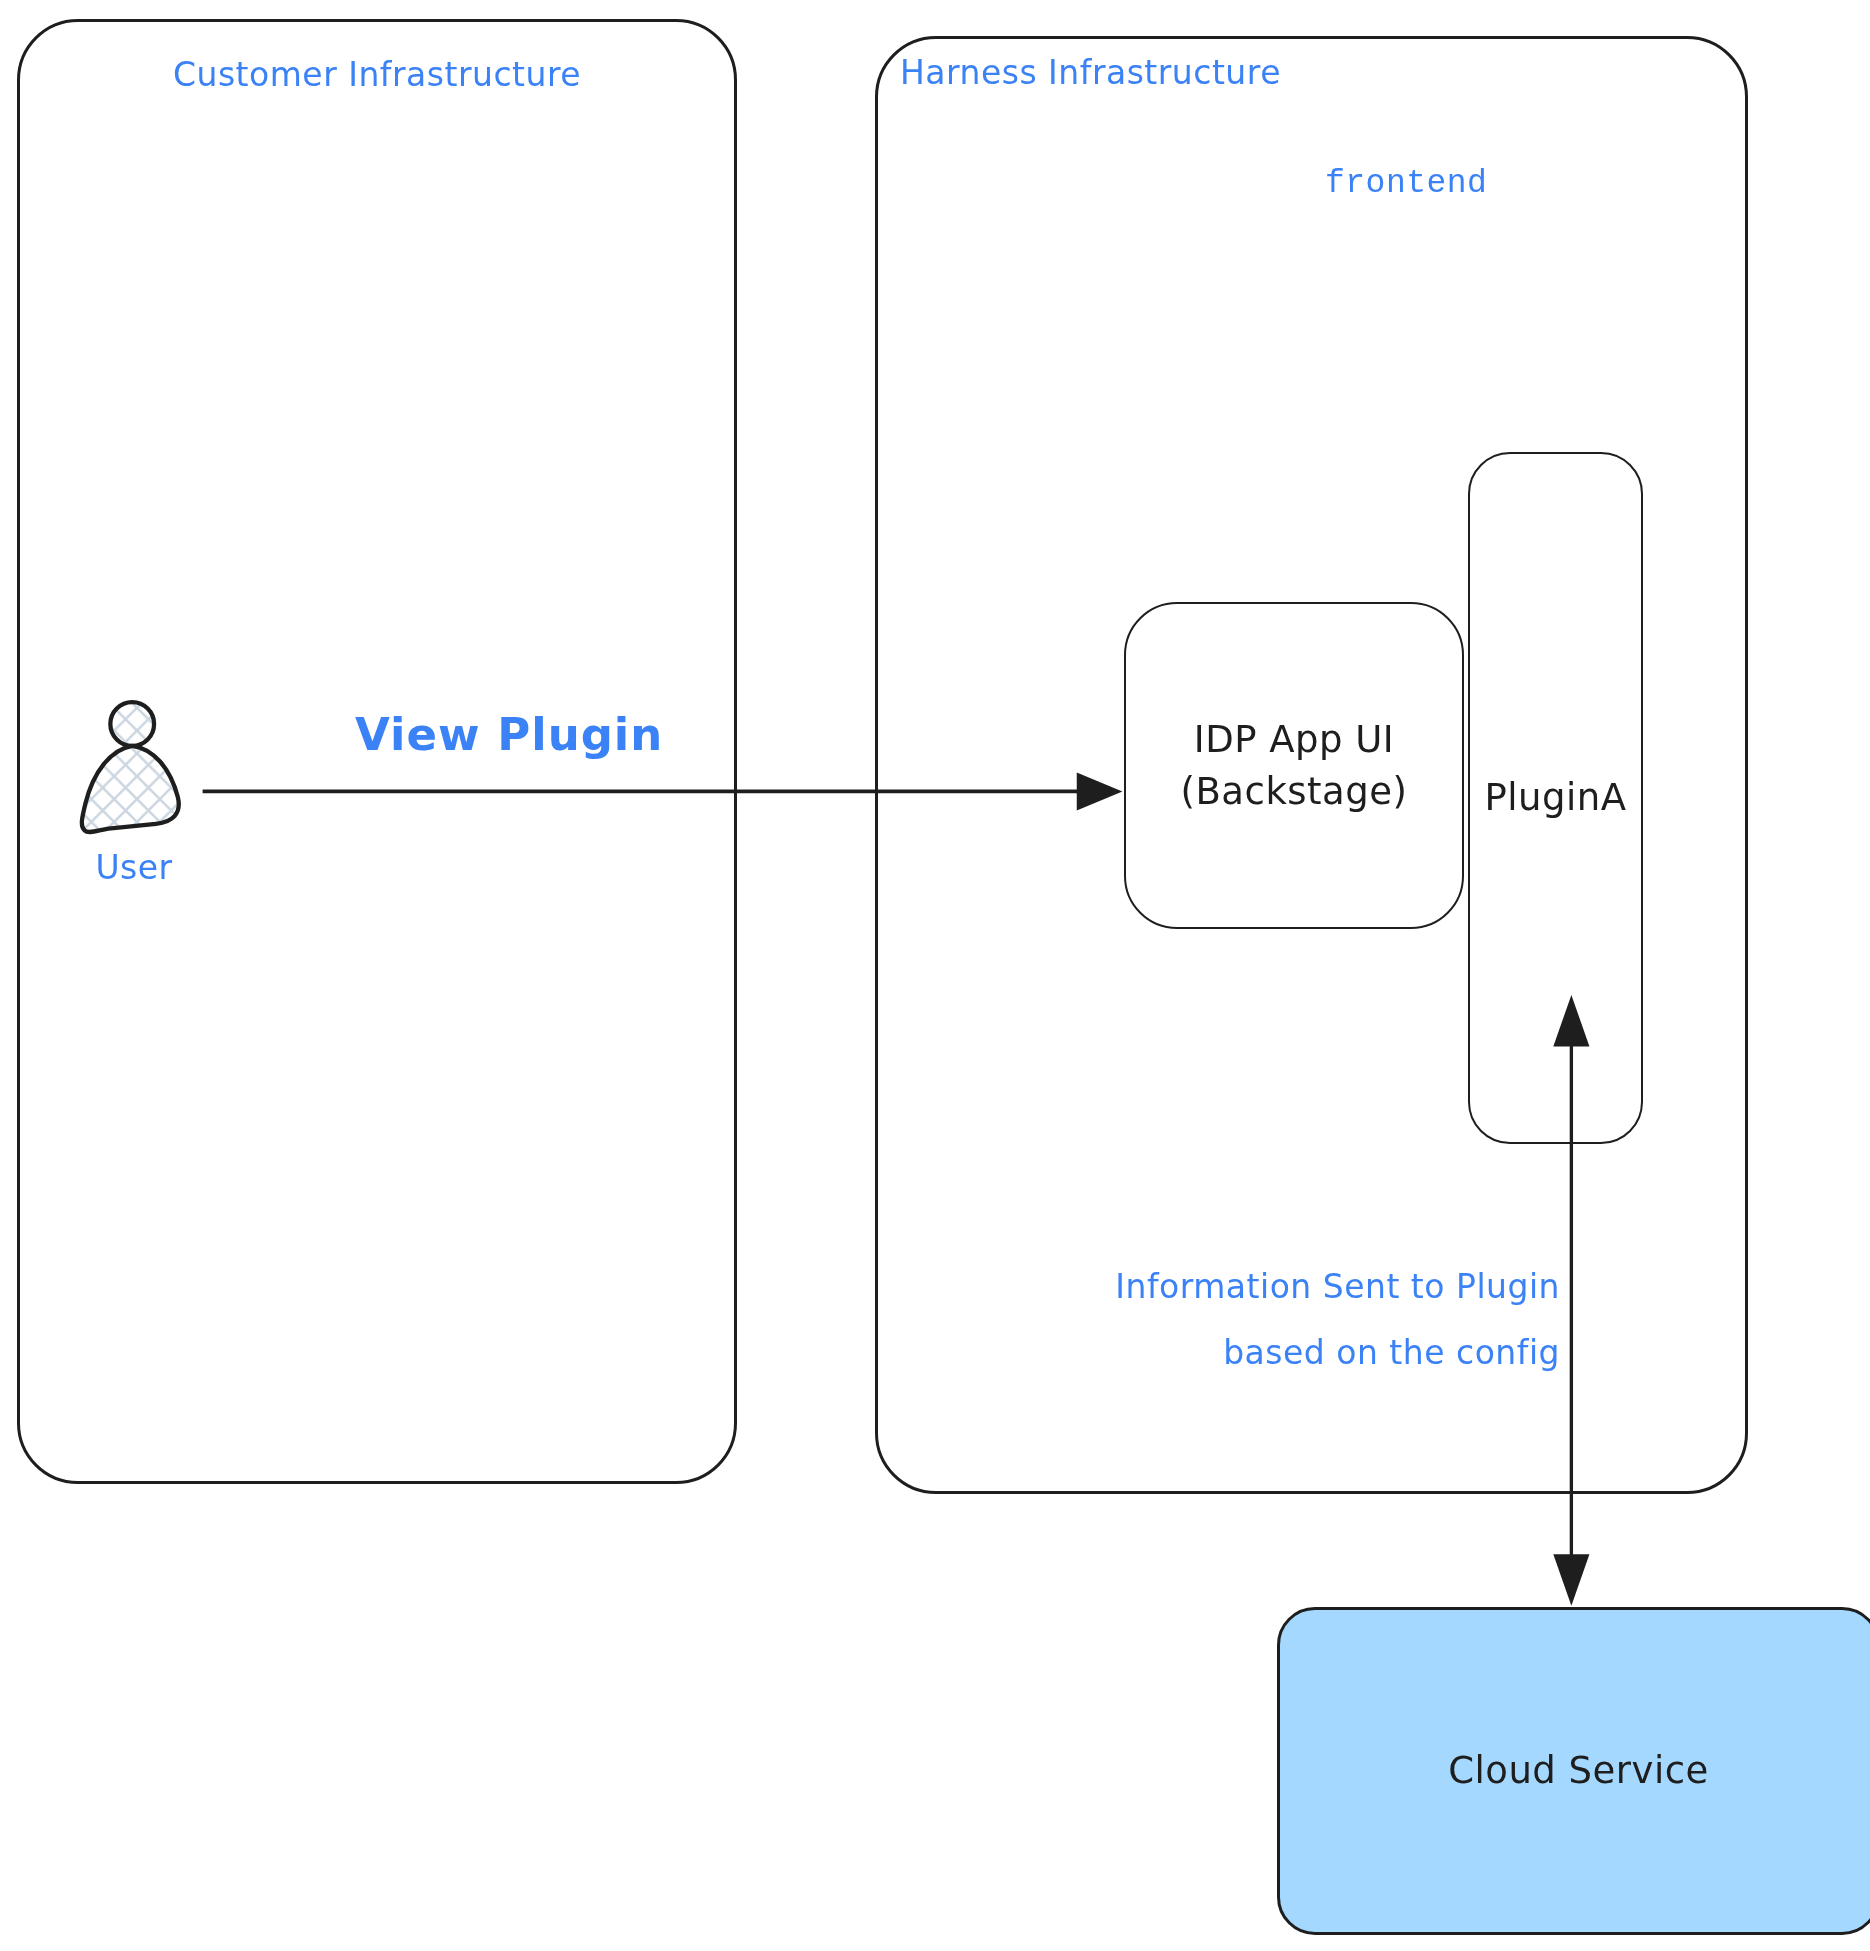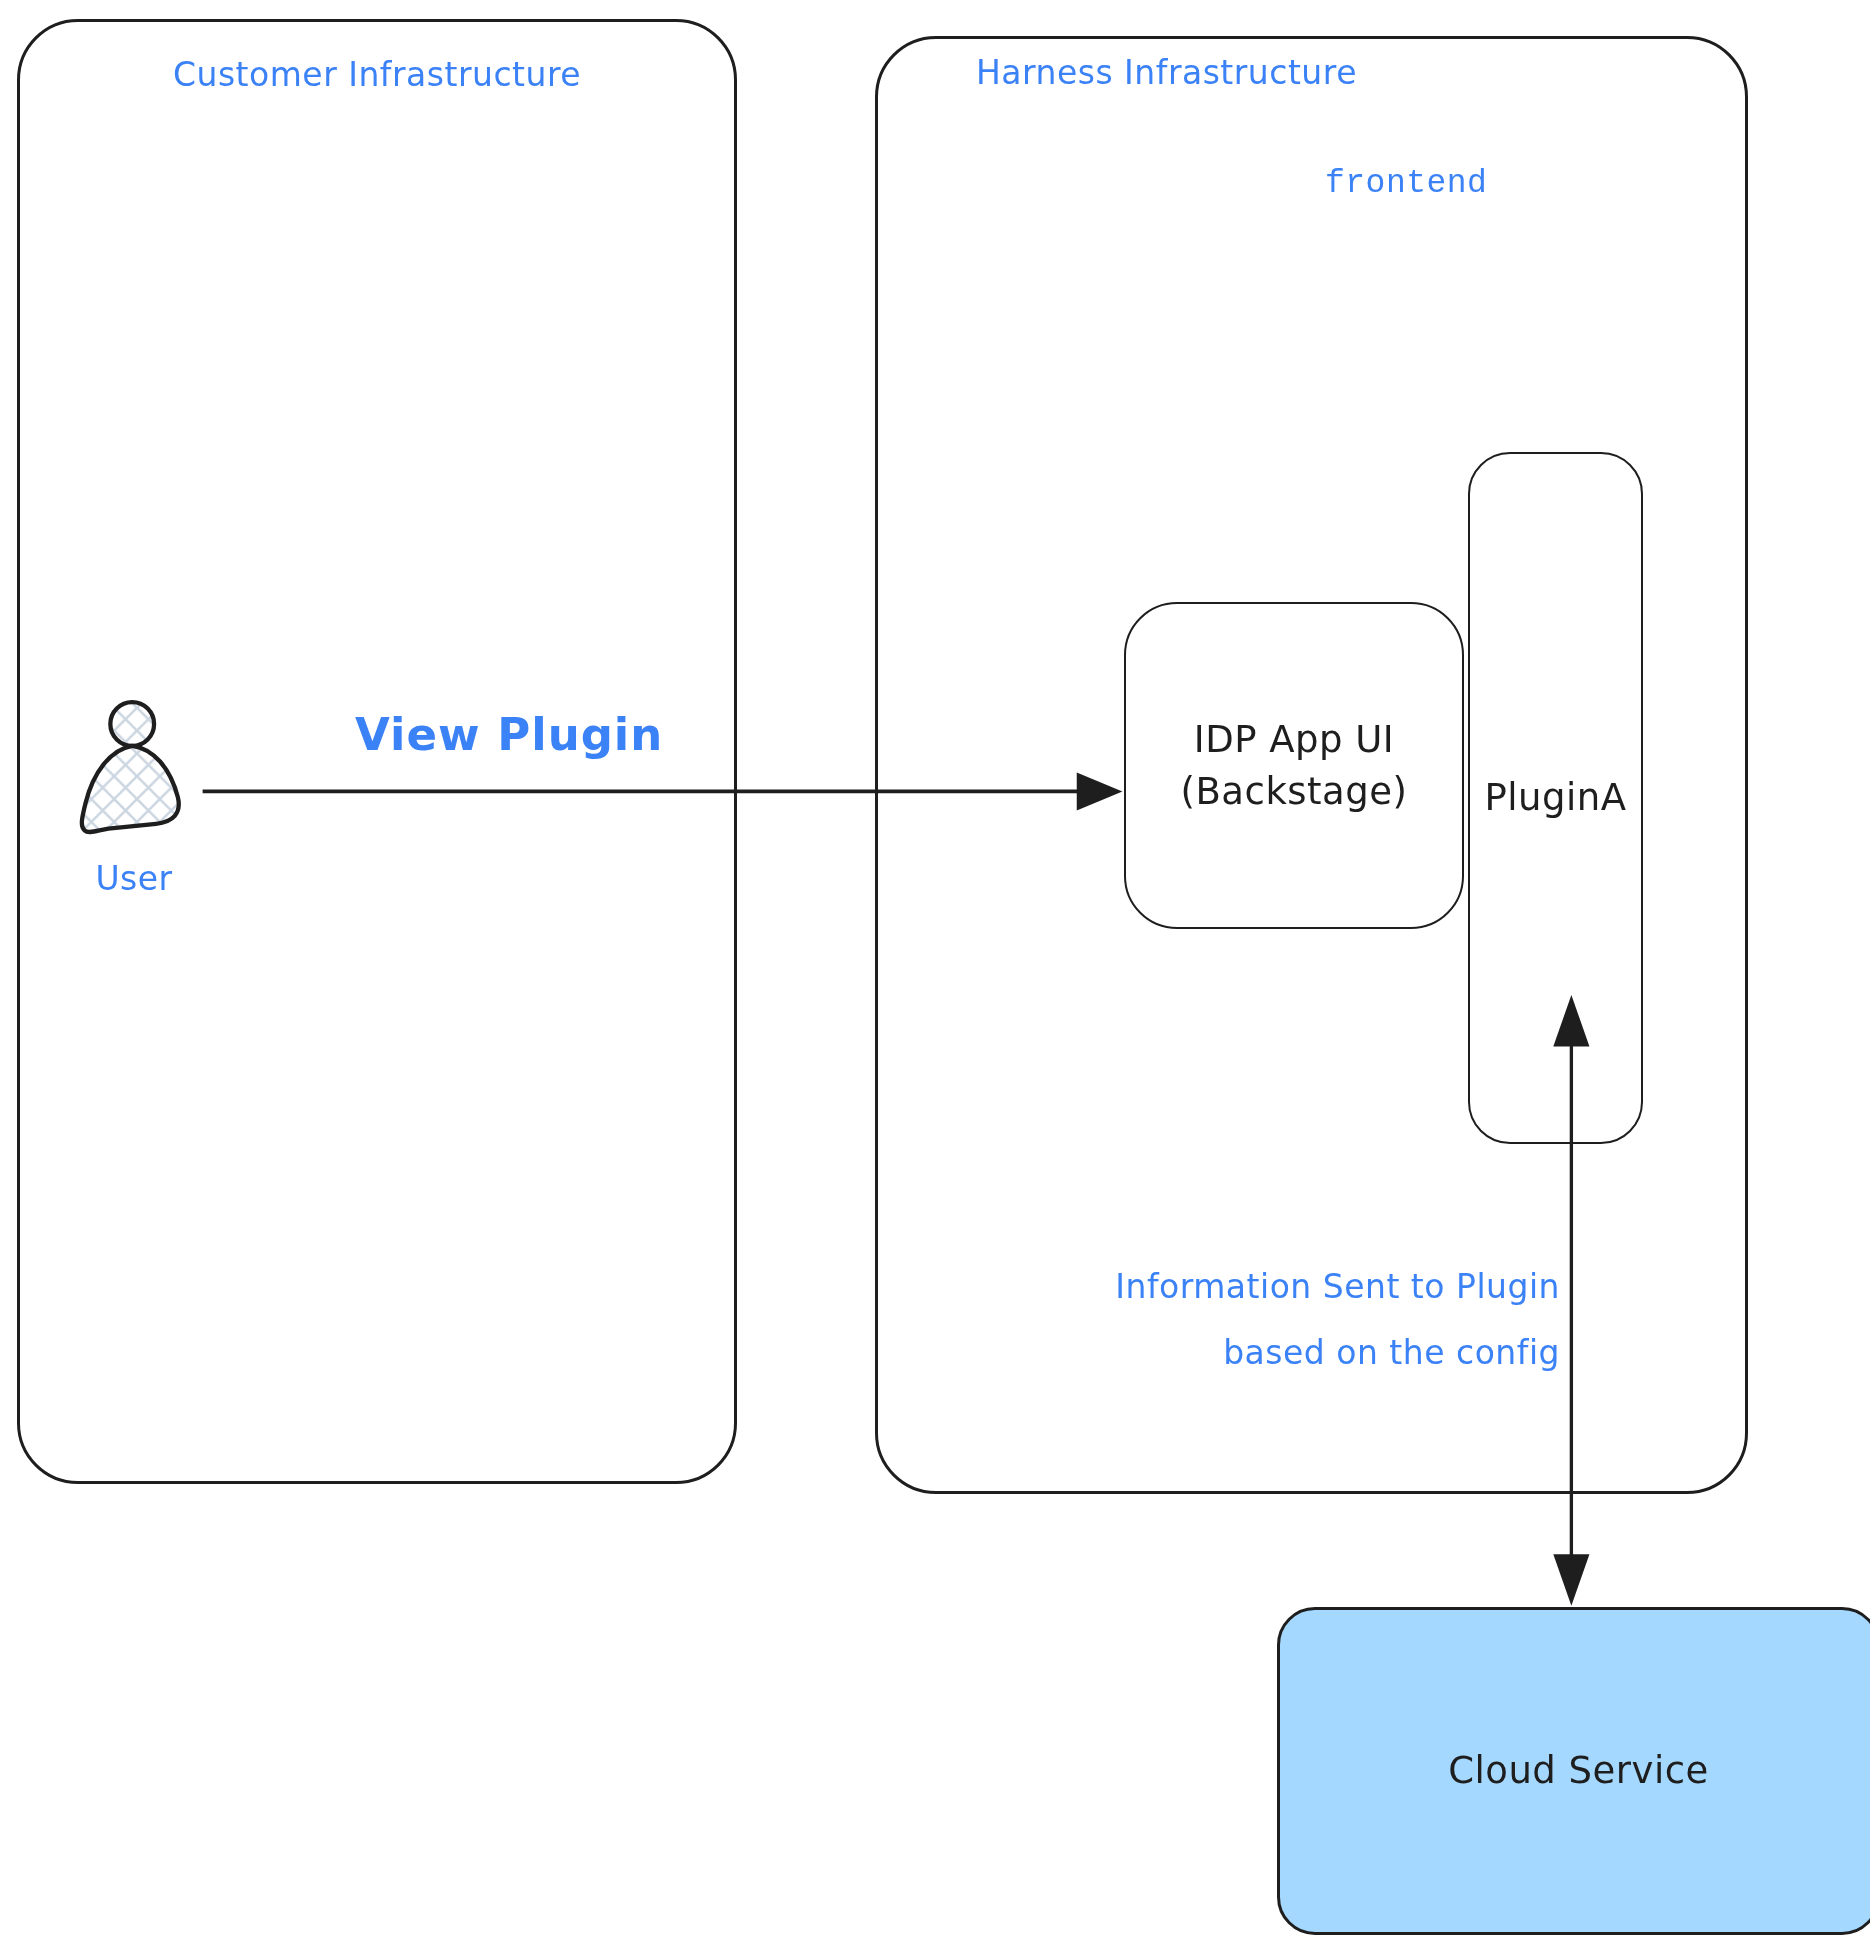--- a/index.html
+++ b/index.html
@@ -39,37 +39,36 @@
     font-size: 33px;
     letter-spacing: 0.5px;
     color: #3b82f6;
   }
   .title-customer {
     left: 17px; top: 55px; width: 720px;
     text-align: center;
     font-weight: 500;
   }
   .title-harness {
-    left: 976px; top: 53px;
+    left: 900px; top: 53px;
     font-weight: 500;
   }
   .label-frontend {
     left: 1325px; top: 165px; font-family: Liberation Mono, monospace;
   }
   .label-view-plugin {
     left: 331px; top: 708px;
     font-size: 45px;
     font-weight: bold;
     letter-spacing: 1px;
     margin-left: 24px;
   }
   .label-user {
     left: 79px; top: 848px; width: 110px;
     text-align: center;
-    margin-top: 11px;
   }
   .idp-box {
     left: 1124px; top: 557px; width: 340px; height: 327px;
     border-radius: 53px;
     z-index: 3;
     margin-top: 45px;
   }
   .plugina-box {
     left: 1468px; top: 452px; width: 175px; height: 692px;
     border-radius: 42px;

